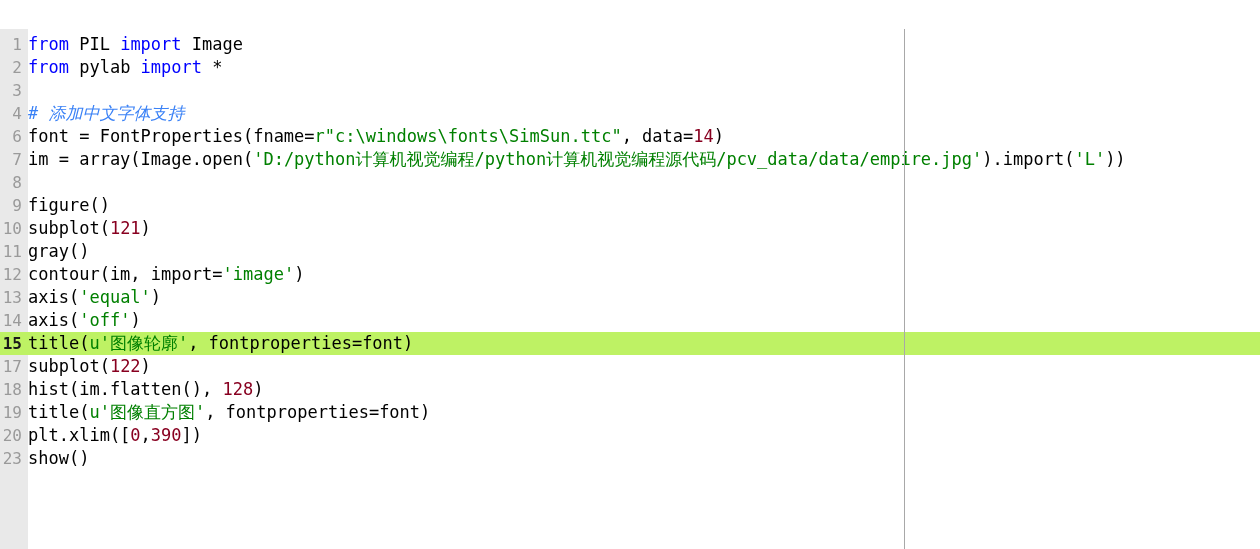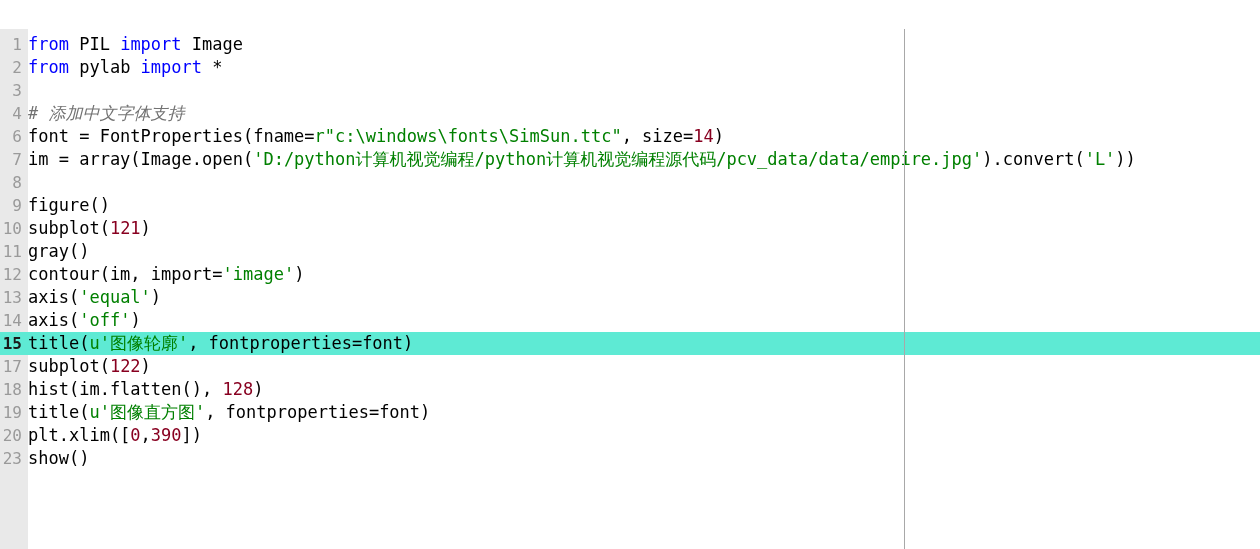--- a/index.html
+++ b/index.html
@@ -83,21 +83,21 @@
   .line .code {
     display: inline-block;
     vertical-align: top;
     color: #000000;
   }
 
   
   .kw  { color: #0000ff; }
   .str { color: #008000; }
   .num { color: #880020; }
-  .com { color: #737373; font-style: italic; }
+  .com { color: #3b82f6; font-style: italic; }
   .pl  { color: #000000; }
 
   .watermark {
     position: absolute;
     right: 8px;
     bottom: 8px;
     font-family: "Liberation Sans", sans-serif;
     font-size: 14px;
     color: #f2f2f2;
     z-index: 4;
@@ -112,30 +112,30 @@
 
   <div class="gutter-bg" style="background: rgb(233, 233, 233);"></div>
 
   <div class="ruler" style="left: 904px; background: rgb(168, 168, 168);"></div>
 
   <div class="code-area">
       <div class="line"><span class="lineno">1</span><span class="code"><span class="kw">from</span><span class="pl"> PIL </span><span class="kw">import</span><span class="pl"> Image</span></span></div>
       <div class="line"><span class="lineno">2</span><span class="code"><span class="kw">from</span><span class="pl"> pylab </span><span class="kw">import</span><span class="pl"> *</span></span></div>
       <div class="line"><span class="lineno">3</span><span class="code"></span></div>
       <div class="line"><span class="lineno">4</span><span class="code"><span class="com"># 添加中文字体支持</span></span></div>
-      <div class="line"><span class="lineno">6</span><span class="code"><span class="pl">font = FontProperties(fname=</span><span class="str">r"c:\windows\fonts\SimSun.ttc"</span><span class="pl">, size=</span><span class="num">14</span><span class="pl">)</span></span></div>
-      <div class="line"><span class="lineno">7</span><span class="code"><span class="pl">im = array(Image.open(</span><span class="str">'D:/python计算机视觉编程/python计算机视觉编程源代码/pcv_data/data/empire.jpg'</span><span class="pl">).convert(</span><span class="str">'L'</span><span class="pl">))</span></span></div>
+      <div class="line"><span class="lineno">6</span><span class="code"><span class="pl">font = FontProperties(fname=</span><span class="str">r"c:\windows\fonts\SimSun.ttc"</span><span class="pl">, data=</span><span class="num">14</span><span class="pl">)</span></span></div>
+      <div class="line"><span class="lineno">7</span><span class="code"><span class="pl">im = array(Image.open(</span><span class="str">'D:/python计算机视觉编程/python计算机视觉编程源代码/pcv_data/data/empire.jpg'</span><span class="pl">).import(</span><span class="str">'L'</span><span class="pl">))</span></span></div>
       <div class="line"><span class="lineno">8</span><span class="code"></span></div>
       <div class="line"><span class="lineno">9</span><span class="code"><span class="pl">figure()</span></span></div>
       <div class="line"><span class="lineno">10</span><span class="code"><span class="pl">subplot(</span><span class="num">121</span><span class="pl">)</span></span></div>
       <div class="line"><span class="lineno">11</span><span class="code"><span class="pl">gray()</span></span></div>
       <div class="line"><span class="lineno">12</span><span class="code"><span class="pl">contour(im, import=</span><span class="str">'image'</span><span class="pl">)</span></span></div>
       <div class="line"><span class="lineno">13</span><span class="code"><span class="pl">axis(</span><span class="str">'equal'</span><span class="pl">)</span></span></div>
       <div class="line"><span class="lineno">14</span><span class="code"><span class="pl">axis(</span><span class="str">'off'</span><span class="pl">)</span></span></div>
-      <div class="line current" style="background: #5eead4; text-decoration: underline;"><span class="lineno">15</span><span class="code"><span class="pl">title(</span><span class="str">u'图像轮廓'</span><span class="pl">, fontproperties=font)</span></span></div>
+      <div class="line current" style="background: #bef264; text-decoration: underline;"><span class="lineno">15</span><span class="code"><span class="pl">title(</span><span class="str">u'图像轮廓'</span><span class="pl">, fontproperties=font)</span></span></div>
       <div class="line"><span class="lineno">17</span><span class="code"><span class="pl">subplot(</span><span class="num">122</span><span class="pl">)</span></span></div>
       <div class="line"><span class="lineno">18</span><span class="code"><span class="pl">hist(im.flatten(), </span><span class="num">128</span><span class="pl">)</span></span></div>
       <div class="line"><span class="lineno">19</span><span class="code"><span class="pl">title(</span><span class="str">u'图像直方图'</span><span class="pl">, fontproperties=font)</span></span></div>
       <div class="line"><span class="lineno">20</span><span class="code"><span class="pl">plt.xlim([</span><span class="num">0</span><span class="pl">,</span><span class="num">390</span><span class="pl">])</span></span></div>
       <div class="line"><span class="lineno">23</span><span class="code"><span class="pl">show()</span></span></div>
     </div>
 
   <div class="watermark" style="color: rgb(242, 242, 242);">https://blog.csdn.net/zencci</div>
 
 </div>

